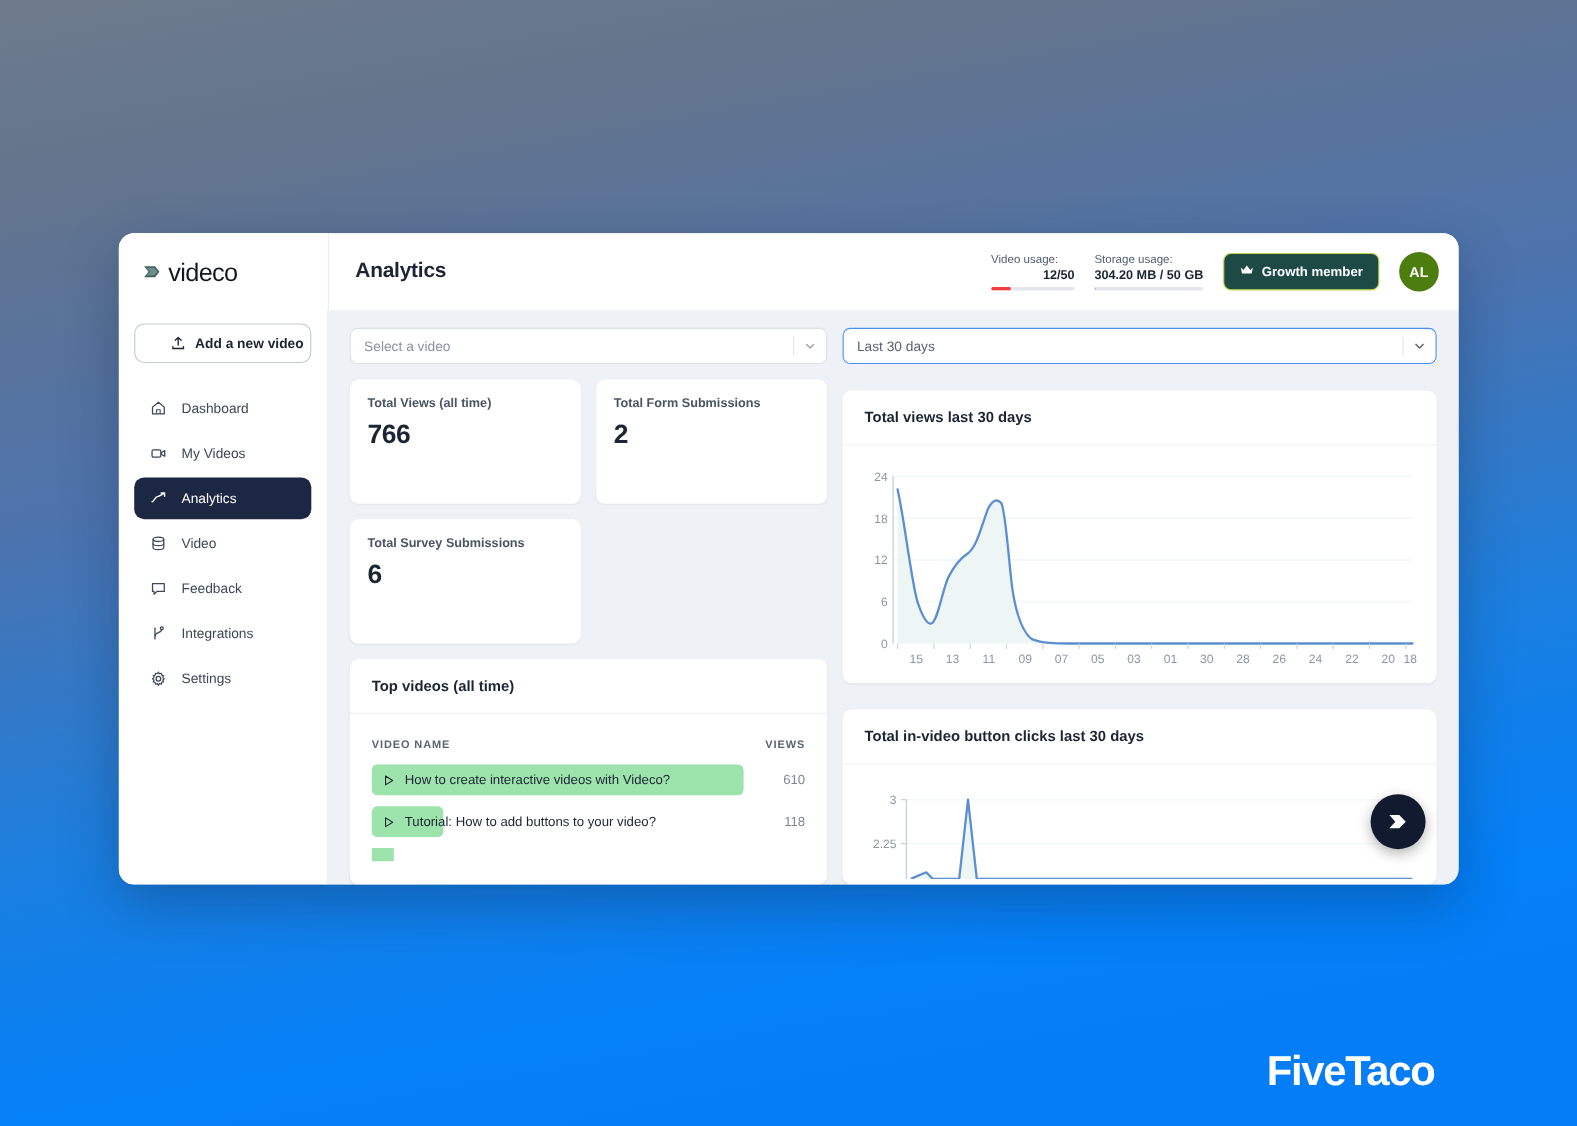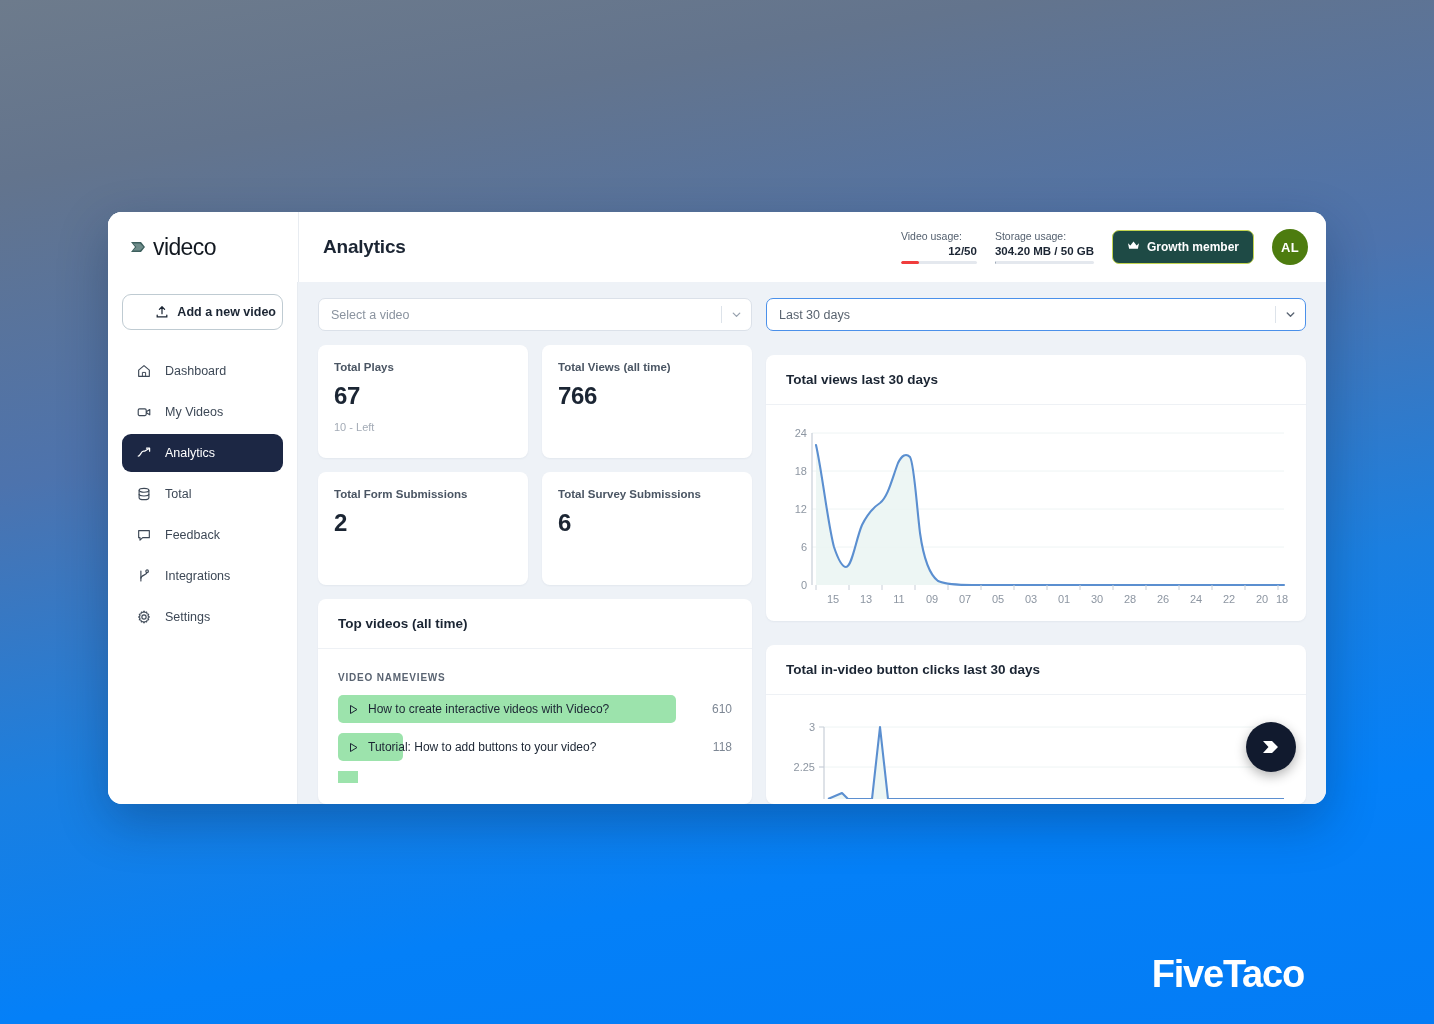--- a/index.html
+++ b/index.html
@@ -236,20 +236,21 @@
     font-size: 13.5px;
     font-weight: bold;
     color: #1b2533;
     border-bottom: 1px solid #eef1f5;
   }
   .panel-body { padding: 14px 20px 0 20px; }
 
   
   .tv-head {
     display: flex;
+    justify-content: space-between;
     font-size: 10px;
     font-weight: bold;
     letter-spacing: 0.8px;
     color: #5a6472;
     padding: 9px 0 12px 0;
   }
   .tv-row {
     display: flex;
     align-items: center;
     justify-content: space-between;
@@ -389,21 +390,21 @@
         </svg>
         <span>Analytics</span>
       </div>
 
       <div class="nav-item">
         <svg class="nav-icon" viewBox="0 0 18 18">
           <ellipse cx="9" cy="4.8" rx="5.5" ry="2.2" stroke="#3d4856" stroke-width="1.3" fill="none"></ellipse>
           <path d="M3.5 4.8 L3.5 13.2 C3.5 14.4 6 15.4 9 15.4 C12 15.4 14.5 14.4 14.5 13.2 L14.5 4.8" stroke="#3d4856" stroke-width="1.3" fill="none"></path>
           <path d="M3.5 9 C3.5 10.2 6 11.2 9 11.2 C12 11.2 14.5 10.2 14.5 9" stroke="#3d4856" stroke-width="1.3" fill="none"></path>
         </svg>
-        <span>Total</span>
+        <span>Video</span>
       </div>
 
       <div class="nav-item">
         <svg class="nav-icon" viewBox="0 0 18 18">
           <path d="M3 4 L15 4 L15 12 L7.5 12 L4.5 14.8 L4.5 12 L3 12 Z" stroke="#3d4856" stroke-width="1.3" fill="none" stroke-linejoin="round"></path>
         </svg>
         <span>Feedback</span>
       </div>
 
       <div class="nav-item">
@@ -430,25 +431,20 @@
 
         <div class="select-box">
           <span class="sel-text">Select a video</span>
           <span class="sel-divider"></span>
           <svg class="chev" viewBox="0 0 14 14">
             <path d="M3.5 5.5 L7 9 L10.5 5.5" stroke="#98a2af" stroke-width="1.4" fill="none" stroke-linecap="round" stroke-linejoin="round"></path>
           </svg>
         </div>
 
         <div class="cards-grid">
-          <div class="stat-card">
-            <div class="stat-label">Total Plays</div>
-            <div class="stat-value">67</div>
-            <div class="stat-sub">10 - Left</div>
-          </div>
           <div class="stat-card">
             <div class="stat-label">Total Views (all time)</div>
             <div class="stat-value">766</div>
           </div>
           <div class="stat-card">
             <div class="stat-label">Total Form Submissions</div>
             <div class="stat-value">2</div>
           </div>
           <div class="stat-card">
             <div class="stat-label">Total Survey Submissions</div>

